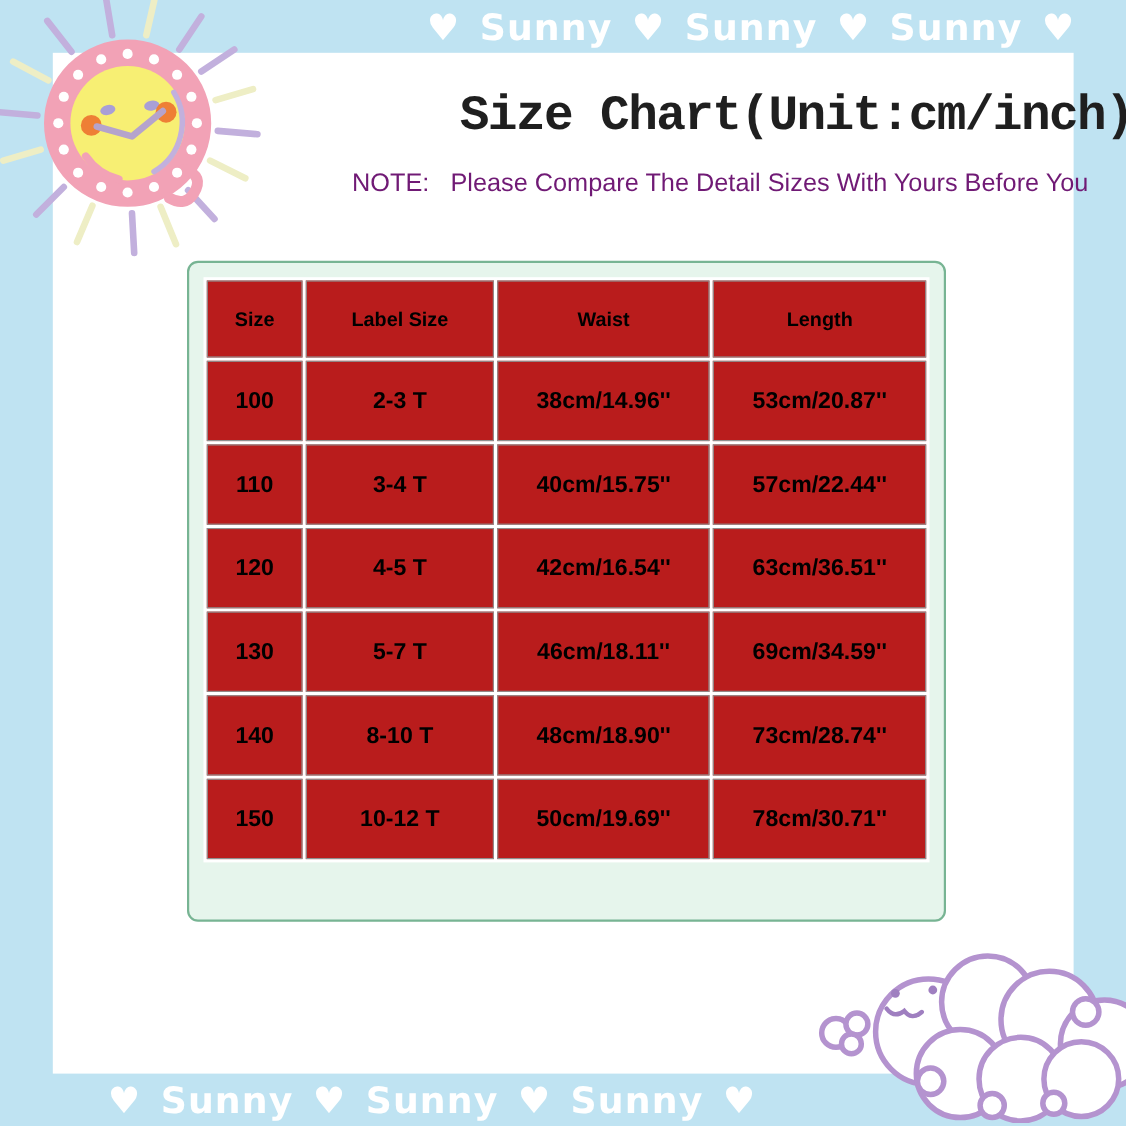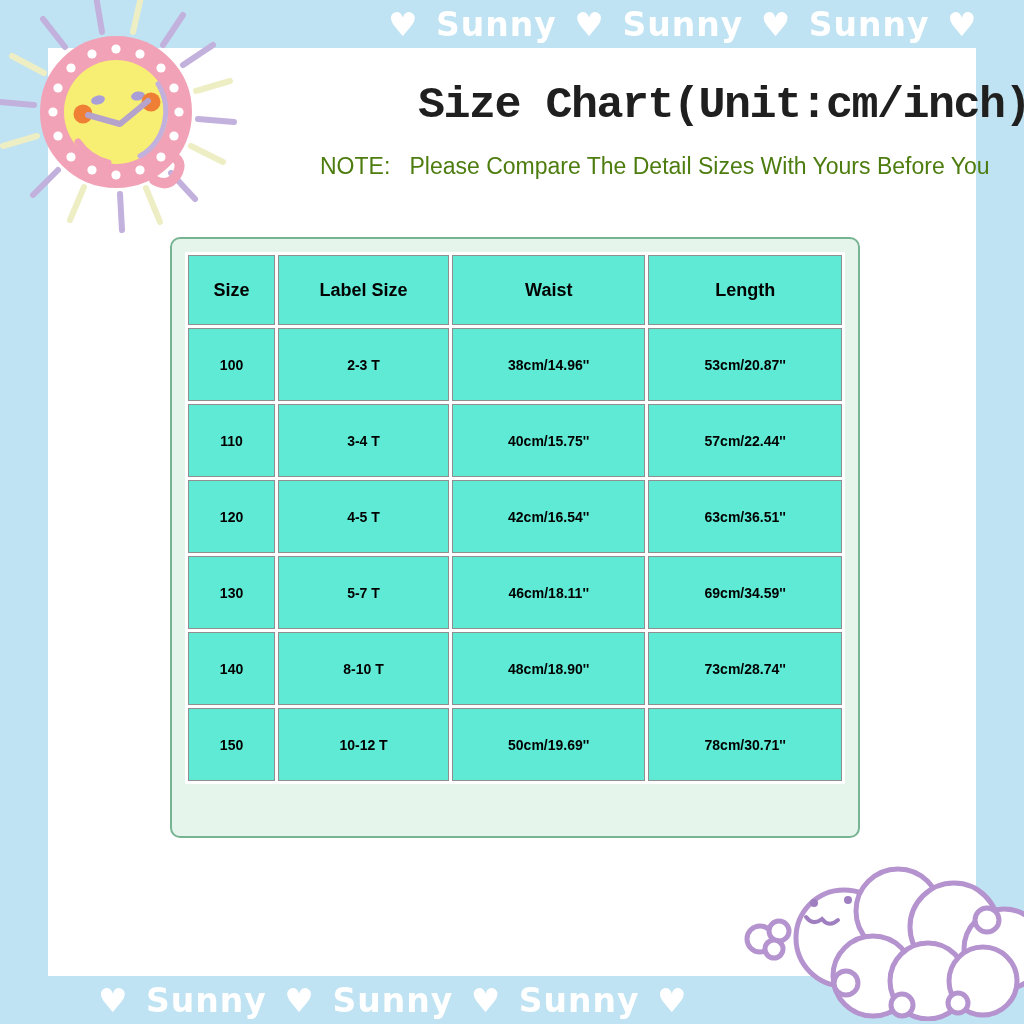--- a/index.html
+++ b/index.html
@@ -21,40 +21,40 @@
   .banner-top  { top:0; left:388px; }
   .banner-bottom { top:976px; left:98px; }
   .page-title {
     position:absolute; z-index:2; left:418px; top:80px; width:560px;
     font-size:45px; font-weight:bold; color:#1f1f1f; letter-spacing:-1.5px;
     white-space:pre;
     font-family:Liberation Mono, monospace;
   }
   .note-block {
     position:absolute; z-index:2; left:320px; top:146px; width:638px;
-    color:#4d7c0f; font-size:23px; line-height:40px;
+    color:#701a75; font-size:23px; line-height:40px;
   }
   .note-line { white-space:pre; }
   .note-line-1 { text-align:left; }
   .note-line-2 { text-align:right; }
   .table-panel {
     position:absolute; z-index:2; left:170px; top:237px; width:690px; height:601px;
     background:#e6f5ec; border:2px solid #77b493; border-radius:10px;
   }
   table.size-table {
     position:absolute; left:13px; top:13px; width:660px;
     border-collapse:separate; border-spacing:3px; background:#ffffff;
     table-layout:fixed;
   }
   .size-table th, .size-table td {
-    border:1px solid #8f8f8f; background:#5eead4; text-align:center;
+    border:1px solid #8f8f8f; background:#b91c1c; text-align:center;
     vertical-align:middle; color:#000000; font-weight:bold; white-space:pre;
   }
   .size-table th { height:70px; font-size:18px; }
-  .size-table td { height:73px; font-size:14px; }
+  .size-table td { height:73px; font-size:21px; }
   .sun-wrap { position:absolute; z-index:3; left:-2px; top:-6px; }
   .cloud-wrap { position:absolute; z-index:3; left:736px; top:843px; }
 </style>
 </head>
 <body>
 
 <div class="content-area"></div>
 
 <div class="banner-text banner-top">♥ Sunny ♥ Sunny ♥ Sunny ♥</div>
 

